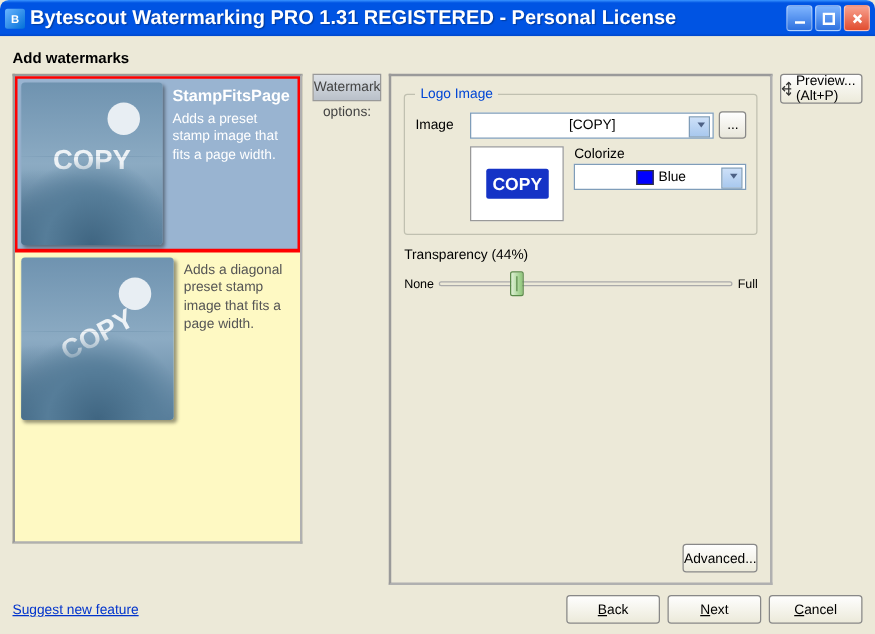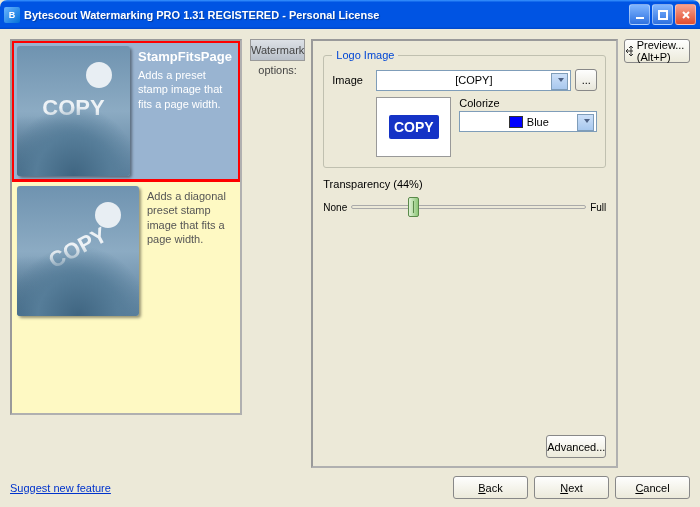--- a/index.html
+++ b/index.html
@@ -1,20 +1,20 @@
 <!DOCTYPE html>
 <html><head>
 <meta charset="utf-8">
 <style>
 * { box-sizing: border-box; margin: 0; padding: 0; font-family: Tahoma, sans-serif; font-size: 11px; }
 body { background: #ece9d8; width: 700px; height: 507px; overflow: hidden; }
 
 .titlebar { background: linear-gradient(to bottom, #3a95ff 0%, #0054e3 8%, #0054e3 92%, #0046c8 100%); height: 29px; display: flex; align-items: center; padding: 0 4px; color: white; border-radius: 7px 7px 0 0; }
 .titlebar .icon { width: 16px; height: 16px; background: linear-gradient(135deg,#6ab5ff,#0270d8); border-radius: 2px; margin-right: 4px; display:flex; align-items:center; justify-content:center; color:white; font-weight:bold; font-size:9px;}
-.titlebar .title { flex: 1; font-weight: bold; font-size: 11px; text-shadow: 1px 1px 1px rgba(0,0,0,0.3); }
+.titlebar .title { flex: 1; font-weight: bold; font-size: 16px; text-shadow: 1px 1px 1px rgba(0,0,0,0.3); }
 .winbtn { width: 21px; height: 21px; margin-left: 2px; border-radius: 3px; display: flex; align-items: center; justify-content: center; border: 1px solid rgba(255,255,255,0.4); cursor: pointer; }
 .winbtn.min, .winbtn.max { background: linear-gradient(to bottom,#7fb5ff,#2f72e0); }
 .winbtn.close { background: linear-gradient(to bottom,#f8a28f,#e14d30); }
 .winbtn svg { stroke: white; stroke-width: 2; fill: none; }
 
 .body { padding: 10px 10px 8px 10px; background: #ece9d8; height: 478px; display: flex; flex-direction: column; }
 .heading { font-weight: bold; font-size: 12px; margin-bottom: 6px; }
 
 .row { display: flex; gap: 8px; flex: 1; min-height: 0; }
 
@@ -85,20 +85,21 @@
     </div>
   <div class="winbtn close">
       <svg width="10" height="10">
         <line x1="2" y1="2" x2="8" y2="8"></line>
         <line x1="8" y1="2" x2="2" y2="8"></line>
       </svg>
     </div>
 </div>
 
 <div class="body">
+  <div class="heading">Add watermarks</div>
   <div class="row">
     <div class="left">
       <div class="list-item selected">
         <div class="thumb">
             <span class="copy-label">COPY</span>
           </div>
         <div class="item-text">
           <div class="item-title">StampFitsPage</div>
           <div class="item-desc">Adds a preset stamp image that fits a page width.</div>
         </div>

